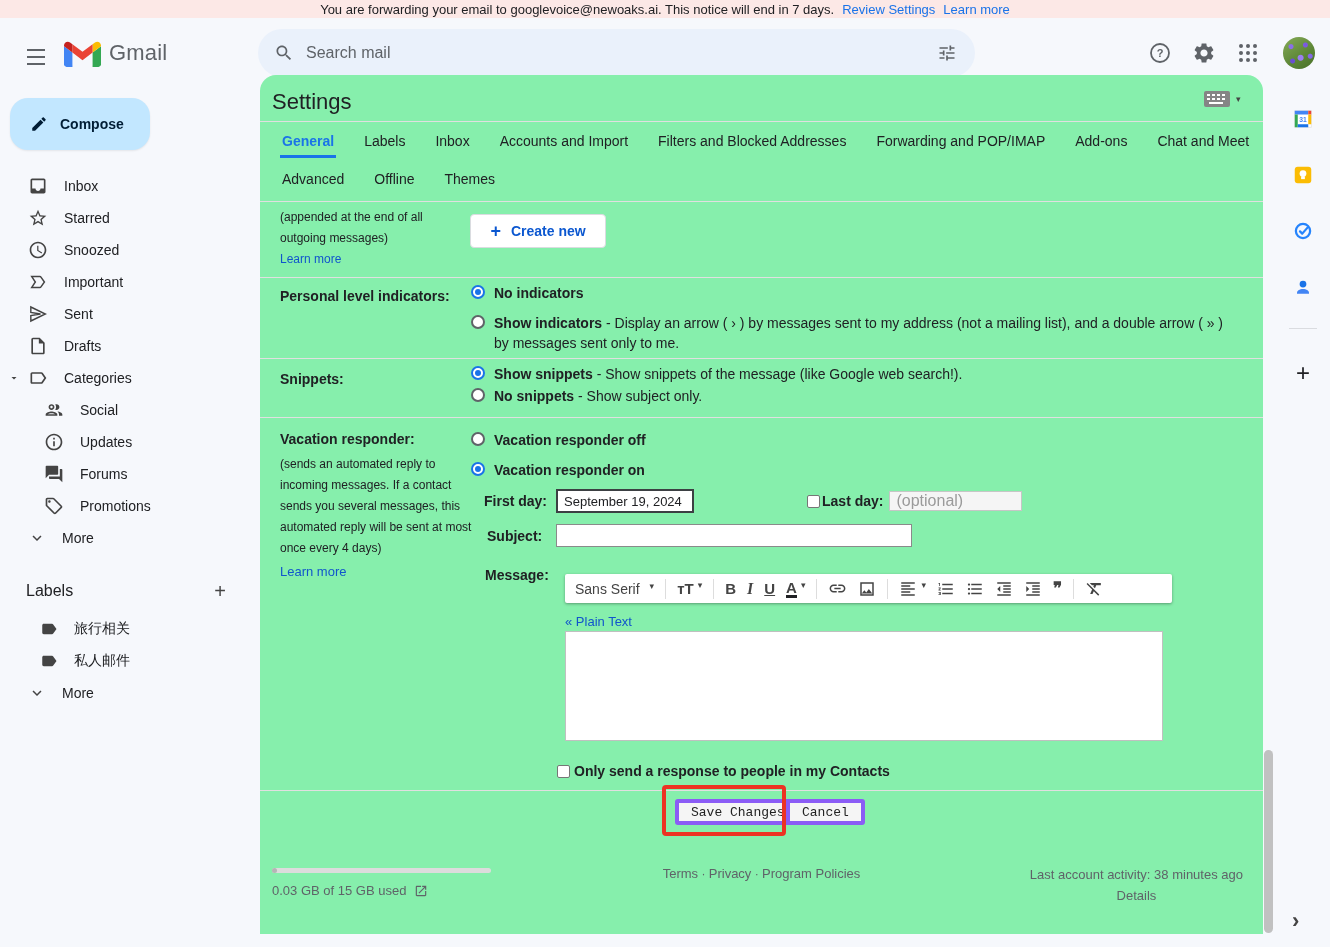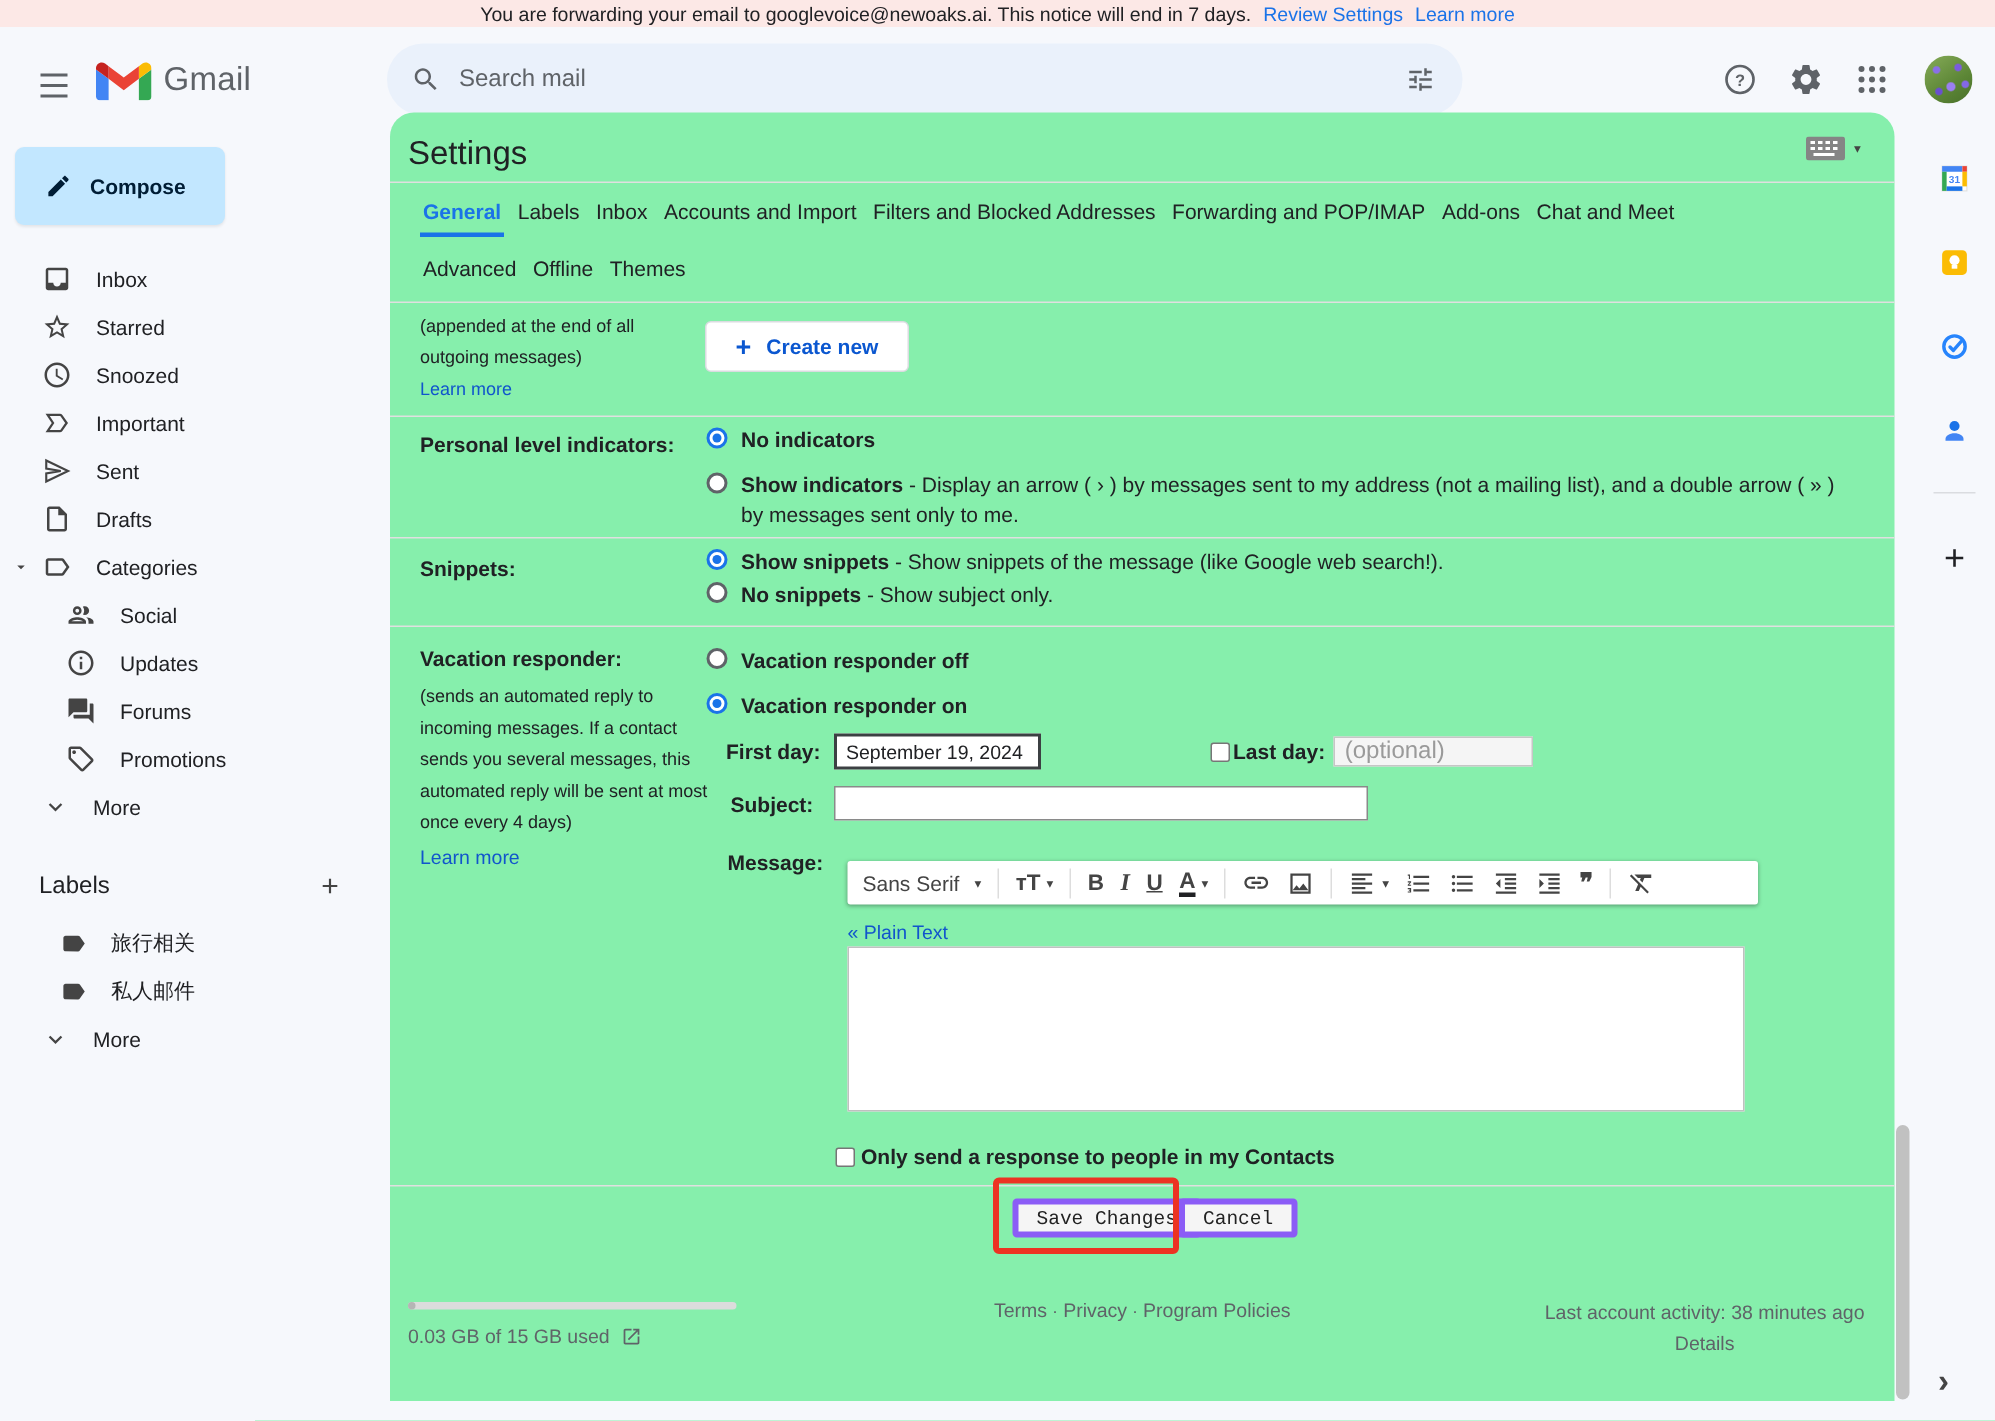--- a/index.html
+++ b/index.html
@@ -26,54 +26,54 @@
 #search-input{flex:1;border:none;background:transparent;outline:none;font-size:16px;color:#202124;margin-left:12px;font-family:"Liberation Sans",sans-serif}
 #search-input::placeholder{color:#5f6368}
 .hicon{width:40px;height:40px;border-radius:50%}
 #help-btn{left:1140px;top:15px}#gear-btn{left:1184px;top:15px}#apps-btn{left:1228px;top:15px}
 #avatar{left:1283px;top:19px;width:32px;height:32px;border-radius:50%;cursor:pointer;
 background:radial-gradient(circle at 25% 30%,#8a6fe8 2px,transparent 3px),radial-gradient(circle at 70% 25%,#7b5be0 2px,transparent 3px),radial-gradient(circle at 55% 65%,#9a7ff0 2.5px,transparent 3.5px),radial-gradient(circle at 30% 75%,#6a4fd0 2px,transparent 3px),radial-gradient(circle at 85% 60%,#8468e6 2px,transparent 3px),linear-gradient(145deg,#86ab58 0%,#5c8636 60%,#49702a 100%)}
 .grid9{display:grid;grid-template-columns:repeat(3,4px);grid-gap:3px}
 .grid9 i{width:4px;height:4px;border-radius:50%;background:#5f6368}
 
 #sidebar{left:0;top:88px;width:256px;height:859px}
-#compose{left:10px;top:10px;width:140px;height:52px;background:#c2e7ff;border-radius:6px;display:flex;align-items:center;gap:12px;padding-left:20px;cursor:pointer;box-shadow:0 1px 2px rgba(0,0,0,.08)}
+#compose{left:10px;top:10px;width:140px;height:52px;background:#c2e7ff;border-radius:18px;display:flex;align-items:center;gap:12px;padding-left:20px;cursor:pointer;box-shadow:0 1px 2px rgba(0,0,0,.08)}
 #compose .txt{font-size:14px;font-weight:bold;color:#001d35}
 .sitem{position:absolute;left:0;width:248px;height:32px;display:flex;align-items:center;padding-left:28px;gap:16px;border-radius:0 16px 16px 0;cursor:pointer;font-size:14px;color:#202124}
 .sitem.sub{padding-left:44px}
 .caret{position:absolute;left:8px}
 #labels-hdr{left:0;top:489px;width:248px;height:28px;display:flex;align-items:center}
 #labels-hdr .t{margin-left:26px;font-size:16px;color:#202124}
 #label-add{position:absolute;left:206px;width:28px;height:28px;font-size:20px;color:#444;display:flex;align-items:center;justify-content:center;cursor:pointer}
 
 #card{left:260px;top:75px;width:1003px;height:859px;background:#86efac;border-radius:16px 16px 0 0}
 #card .hr{position:absolute;left:0;width:1003px;border-top:1px solid #e0e0e0}
 #pg-title{left:12px;top:14px;font-size:22px;color:#202124}
 #kb-sel{left:944px;top:16px;gap:6px;cursor:pointer}
-.tabrow{position:absolute;left:20px;display:flex;gap:7px}
+.tabrow{position:absolute;left:20px;display:flex;gap:26px}
 .tab{font-size:14px;color:#202124;padding:8px 2px 9px;cursor:pointer;white-space:nowrap}
 .tab.active{color:#1a73e8;font-weight:bold;border-bottom:3px solid #1a73e8;padding-bottom:6px}
 .seclabel{font-weight:bold;font-size:14px;color:#202124}
 .note{font-size:12px;color:#202124;line-height:21px}
 #create-btn{left:210px;top:139px;width:136px;height:34px;border:1px solid #dadce0;border-radius:4px;background:#fff;display:flex;align-items:center;justify-content:center;gap:10px;cursor:pointer}
 #create-btn .pl{font-size:18px;color:#0b57d0;font-weight:bold;line-height:1}
 #create-btn .tx{font-size:14px;color:#0b57d0;font-weight:bold}
 .radio{flex:none;width:14px;height:14px;border-radius:50%;border:2px solid #5f6368;background:#fff;cursor:pointer;position:relative;margin-top:2px}
 .radio.sel{border-color:#1a73e8}
 .radio.sel::after{content:'';position:absolute;left:2px;top:2px;width:6px;height:6px;border-radius:50%;background:#1a73e8}
 .cb{flex:none;width:13px;height:13px;border:1px solid #767676;border-radius:2px;background:#fff;cursor:pointer}
 .optrow{display:flex;gap:9px;align-items:flex-start;line-height:20px;margin-bottom:10px}
 .optrow .desc{font-weight:normal}
 .vinput{height:24px;border:2px solid #3c4043;font-size:13px;padding:0 6px;font-family:"Liberation Sans",sans-serif;color:#202124}
 #subject-input{height:23px;border:1px solid #8a8a8a;width:356px;font-size:13px;padding:0 6px;font-family:"Liberation Sans",sans-serif}
 #lastday-input{height:20px;border:1px solid #c6c6c6;background:#f5f5f5;width:133px;font-size:16px;padding:0 6px;color:#9a9a9a;font-family:Liberation Sans, sans-serif}
 #lastday-input::placeholder{color:#9a9a9a}
 #toolbar{left:305px;top:499px;width:607px;height:29px;background:#fff;border-radius:2px;box-shadow:0 1px 3px rgba(0,0,0,.35);display:flex;align-items:center;padding:0 10px;gap:11px}
 .tsep{width:1px;height:20px;background:#ddd;flex:none}
-.tbtn{display:flex;align-items:center;gap:4px;cursor:pointer;color:#444;font-size:14px}
+.tbtn{display:flex;align-items:flex-start;gap:4px;cursor:pointer;color:#444;font-size:14px}
 .dd{font-size:9px;color:#444}
 .tbold{font-weight:bold;font-size:15px}
 .tital{font-style:italic;font-family:"Liberation Serif",serif;font-size:16px;font-weight:bold}
 .tund{text-decoration:underline;font-size:15px;font-weight:bold}
 .tcol{font-size:15px;font-weight:bold;border-bottom:3px solid #202124;line-height:15px}
 .quote{font-size:17px;font-weight:bold;color:#444;line-height:1}
 #msg-area{left:305px;top:556px;width:598px;height:110px;border:1px solid #c0c0c0;resize:none;outline:none;font-family:"Liberation Sans",sans-serif;font-size:13px;padding:4px}
 .gbtn{position:absolute;height:26px;background:#f5f5f5;border:4px solid #8b5cf6;border-radius:3px;font-size:13px;color:#222;padding:0 12px;cursor:pointer;font-family:Liberation Mono, monospace}
 #red-box{left:402px;top:710px;width:124px;height:51px;border:4px solid #ec3323;border-radius:4px;pointer-events:none}
 #storage-bar{left:12px;top:793px;width:219px;height:5px;background:#dcdcdc;border-radius:3px}

